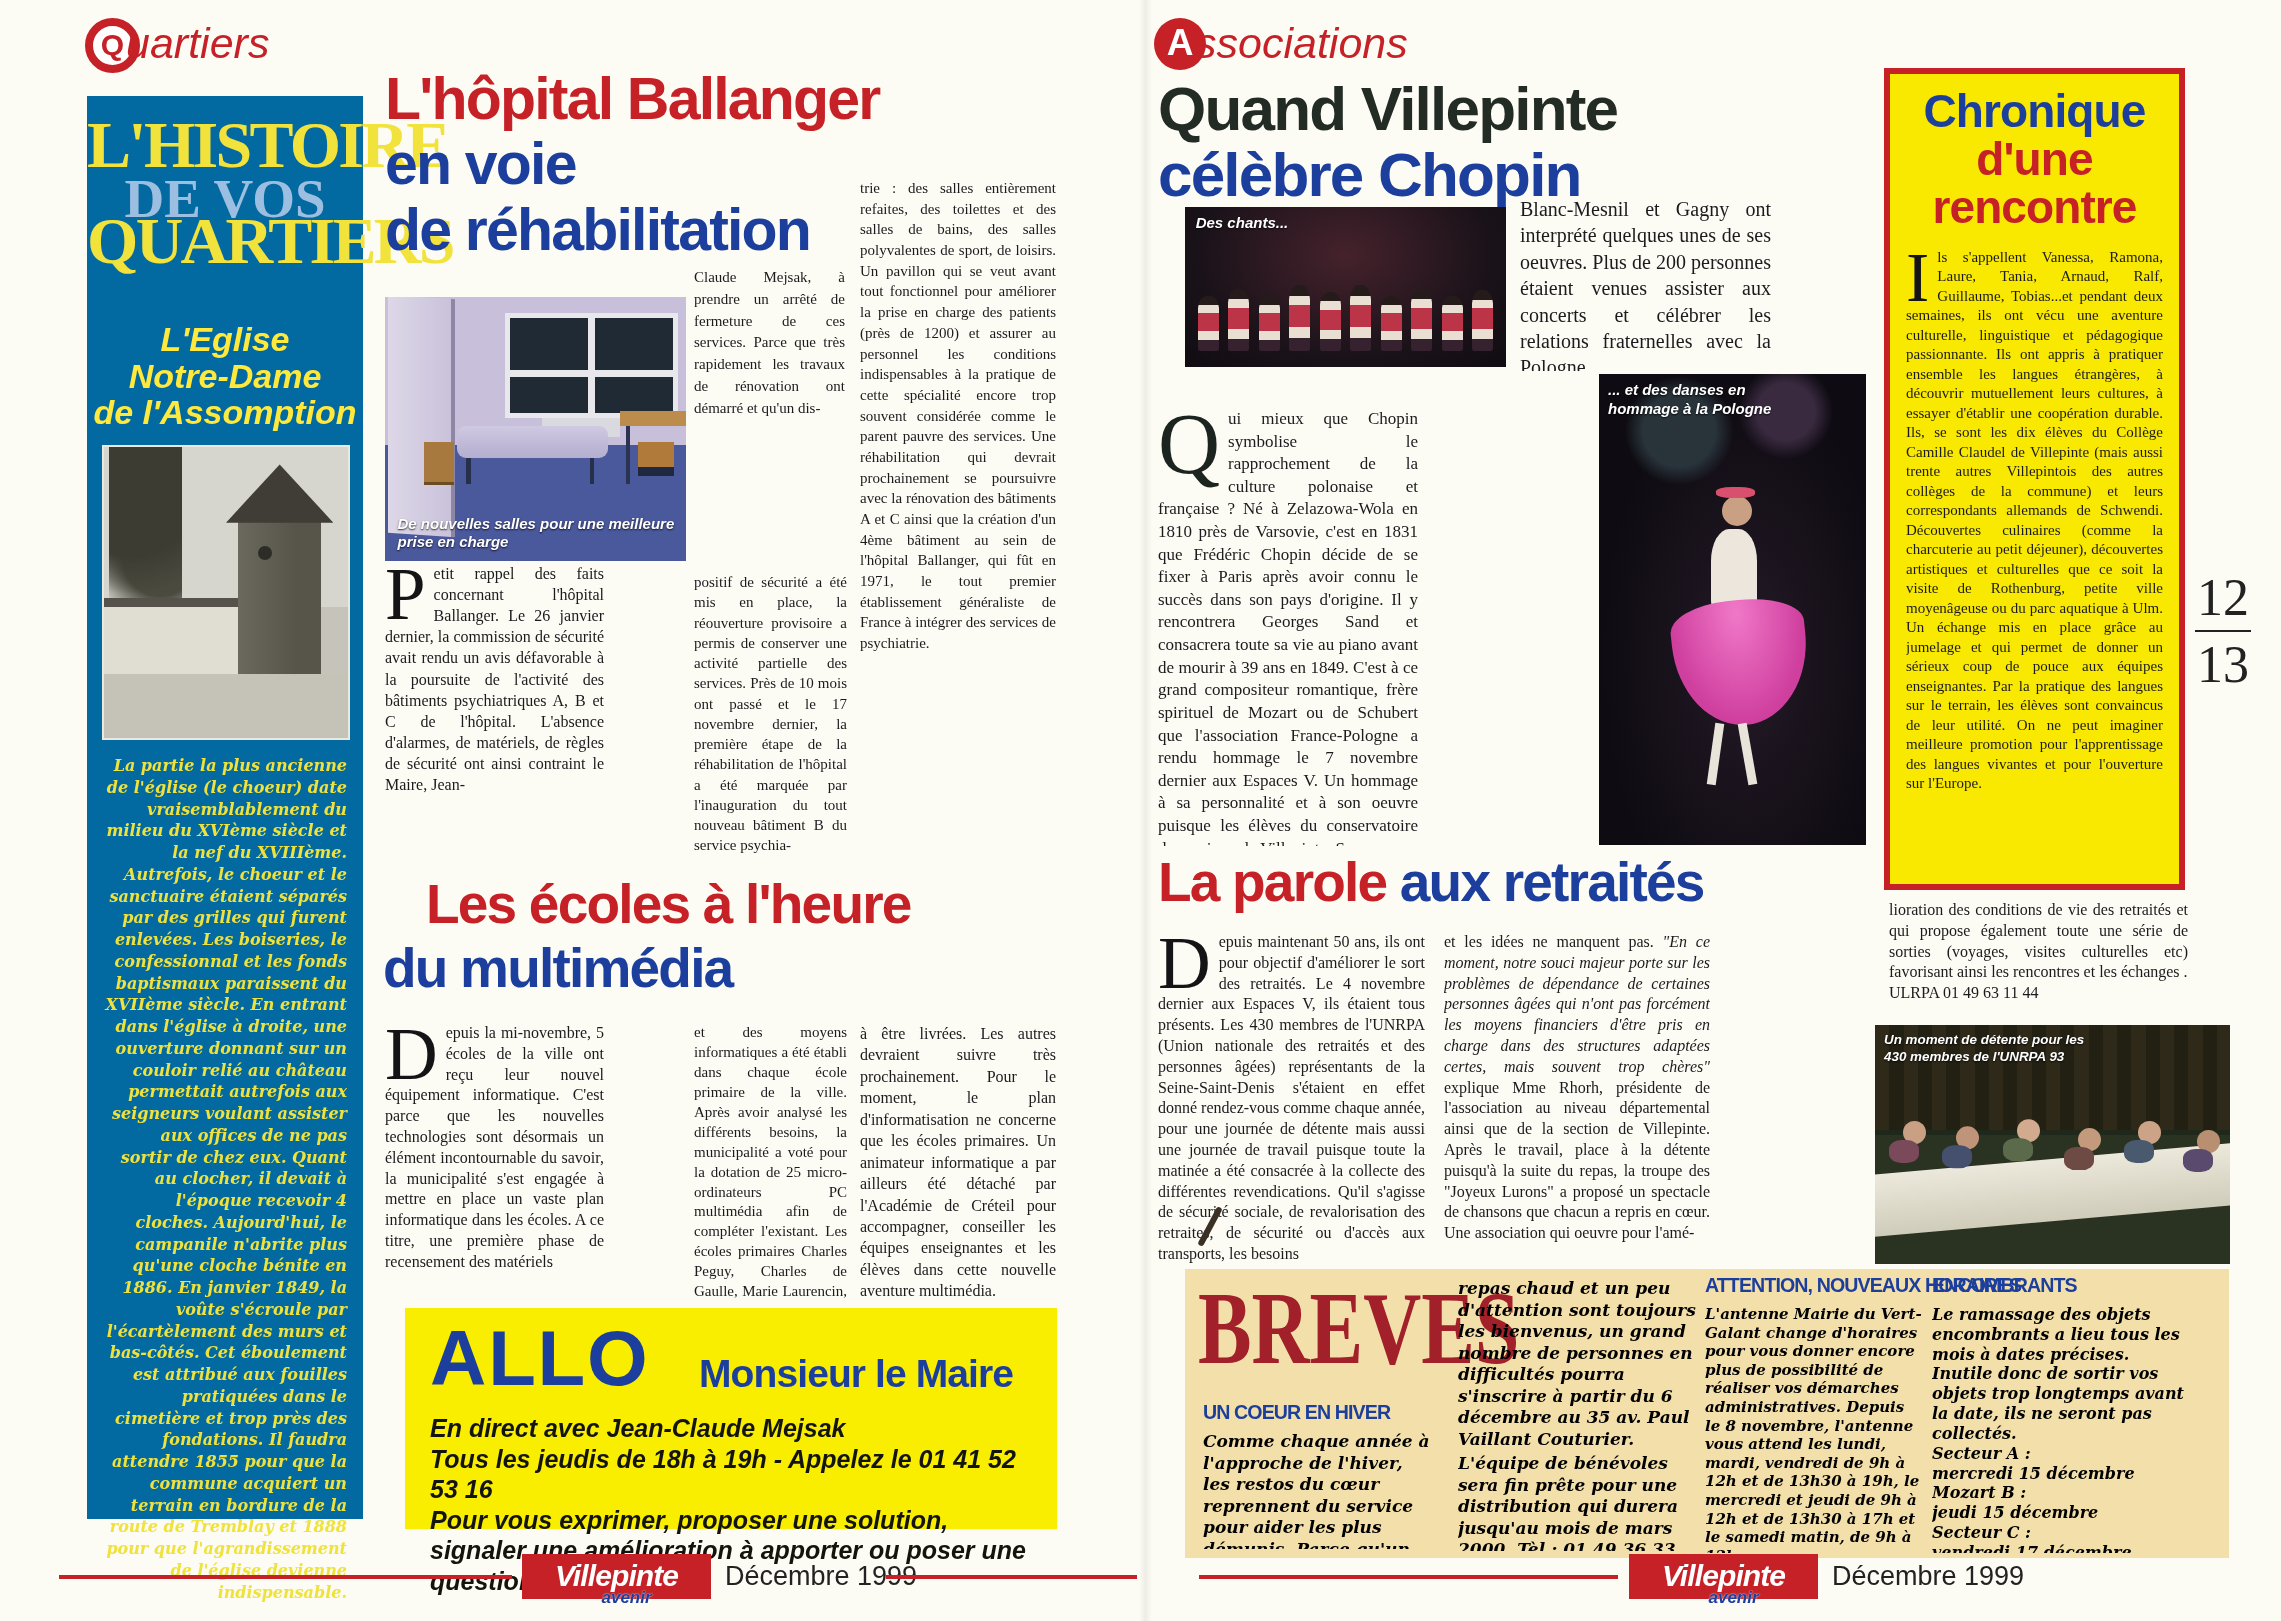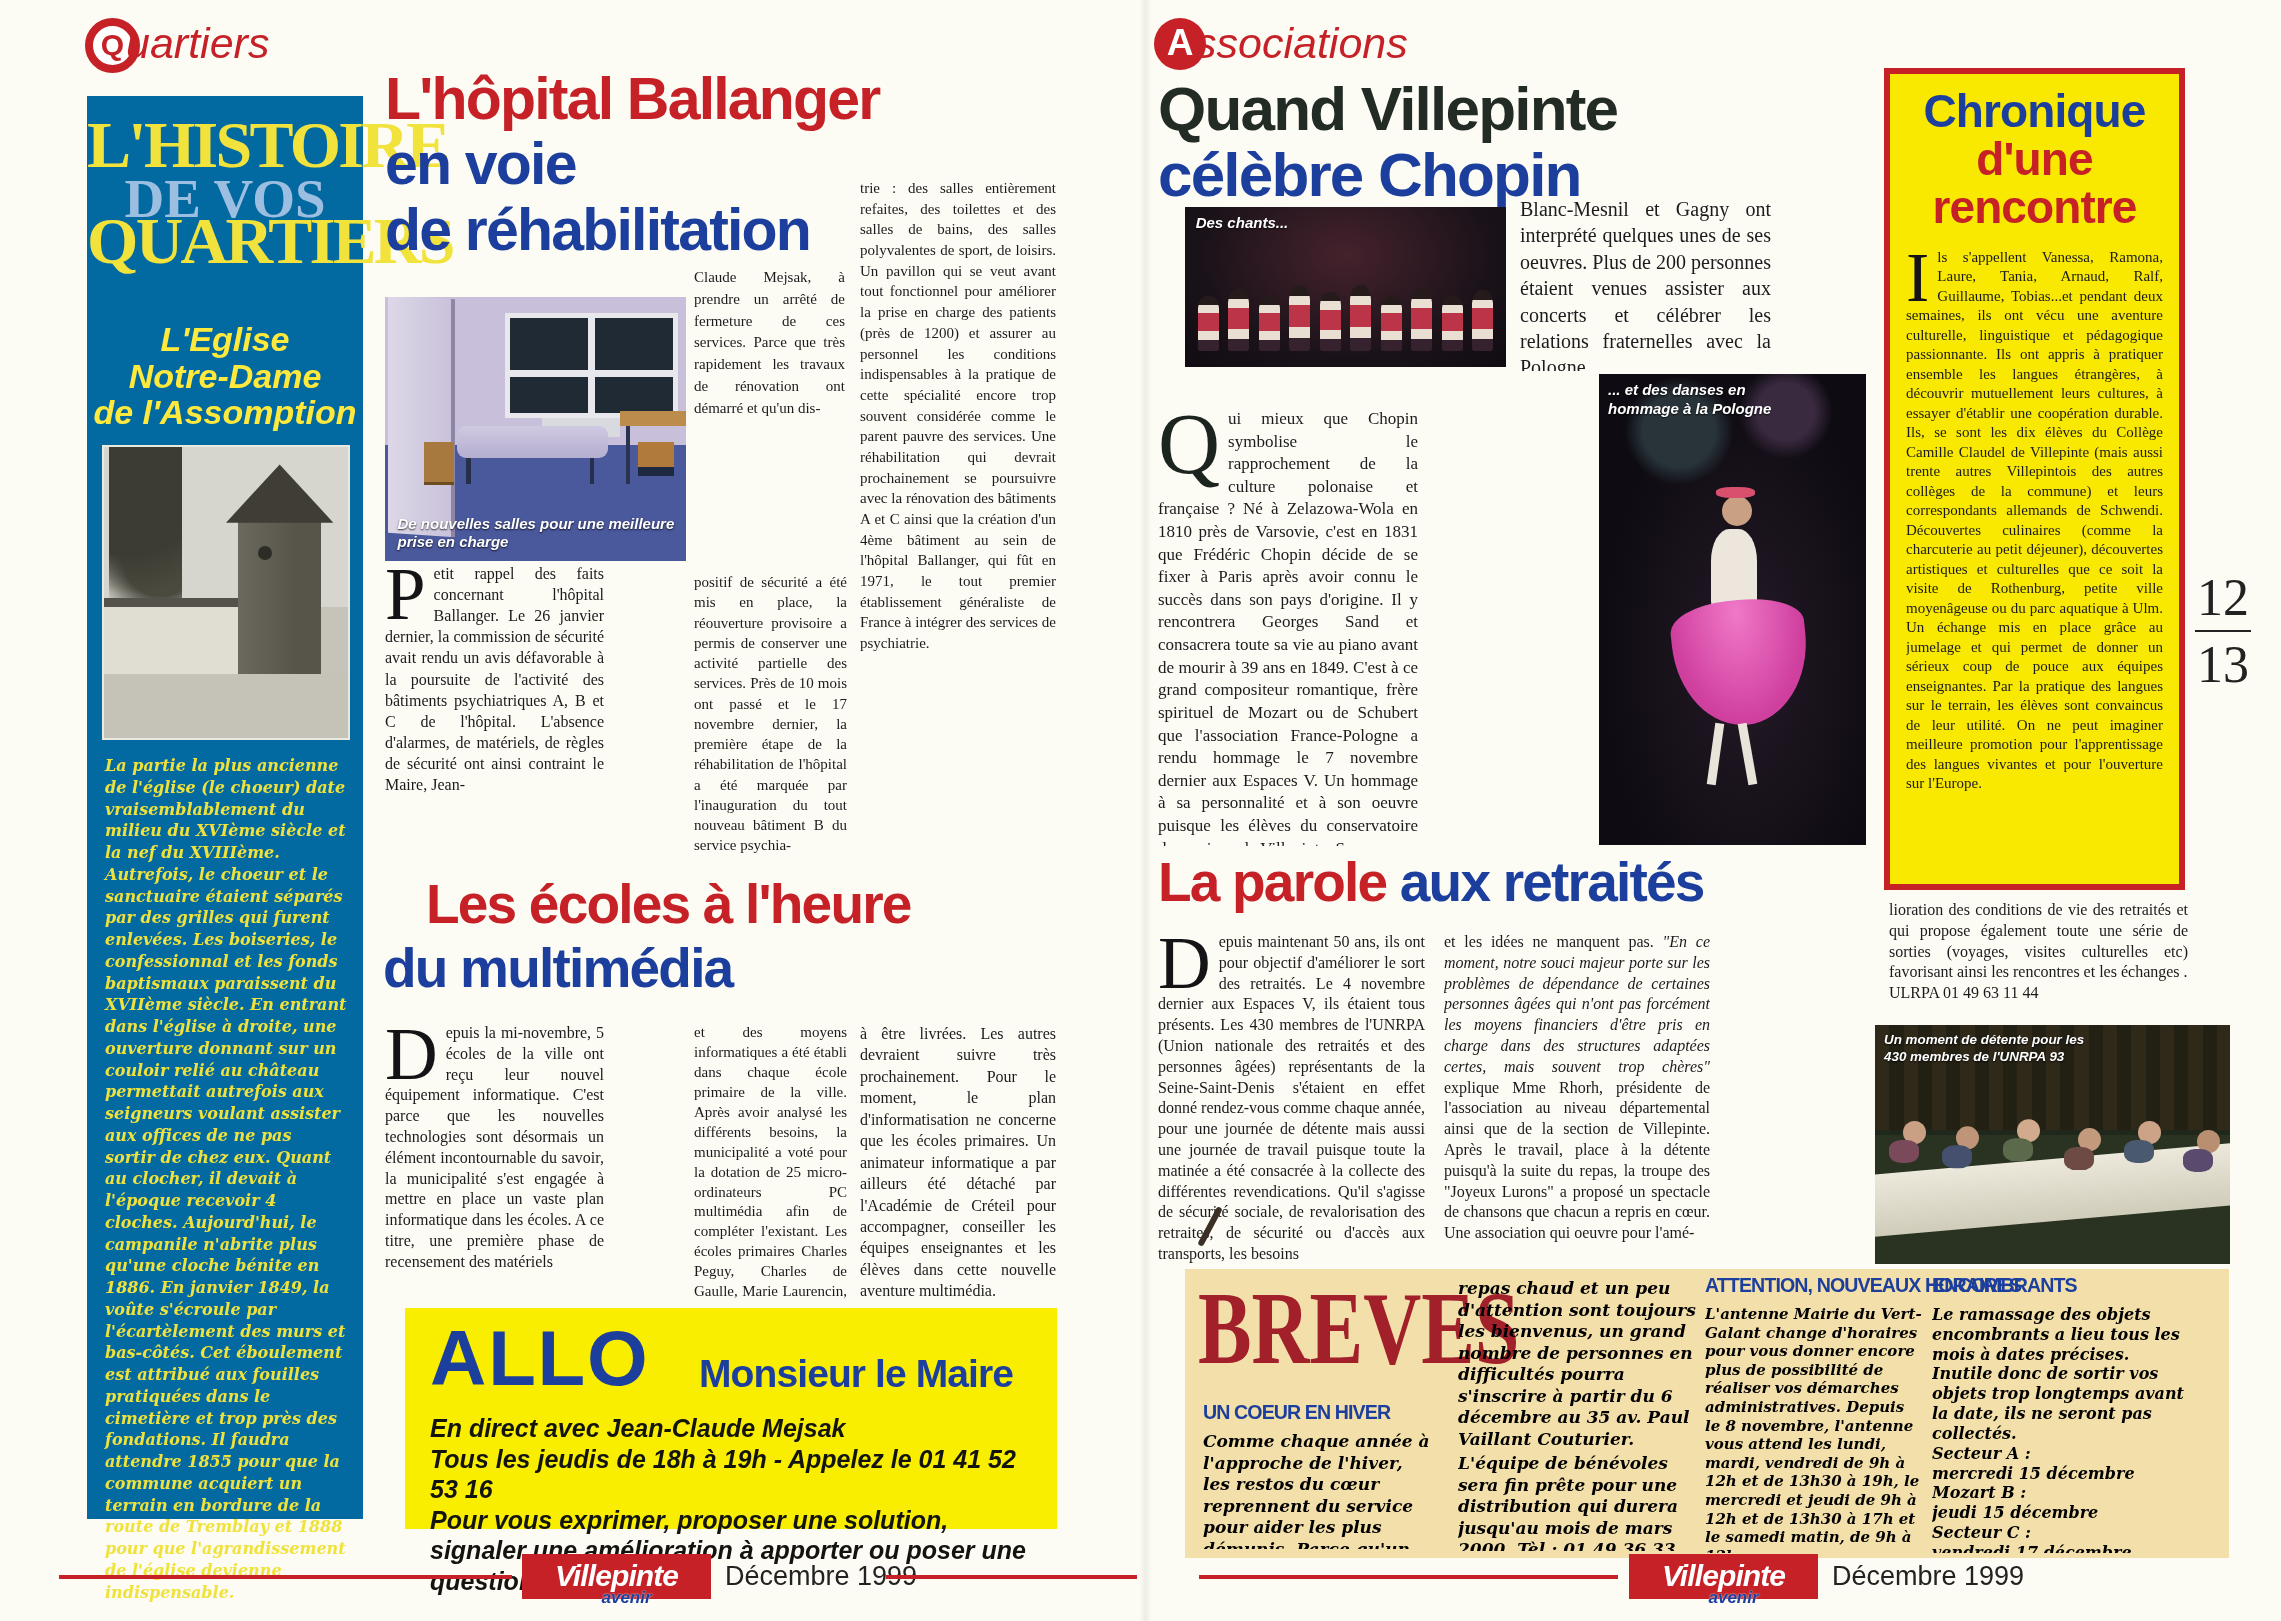--- a/index.html
+++ b/index.html
@@ -22,21 +22,21 @@
   .sec-circle.qring{background:#fff;border:8px solid #c52127;color:#c52127;width:39px;height:39px;line-height:37px;font-size:30px}
   .sec-label{position:absolute;left:41px;top:3.6px;font:italic 43px/1 "Liberation Sans",sans-serif;color:#c52127}
   
   #sidebar{position:absolute;left:87px;top:96px;width:276px;height:1423px;background:#0369a1}
   .sb-title{position:absolute;width:100%;text-align:center;font-family:"Liberation Serif",serif;
       font-weight:bold;color:#f2e23c;font-size:66px;line-height:1;letter-spacing:-2.7px}
   .sb-devos{position:absolute;width:100%;text-align:center;font-family:"Liberation Serif",serif;
       font-weight:bold;color:#a9c6e6;font-size:55px;line-height:1;letter-spacing:0;opacity:.92}
   .sb-sub{position:absolute;width:100%;text-align:center;font:italic bold 34px/1.08 "Liberation Sans",sans-serif;color:#ffe93d}
   .sb-body{position:absolute;left:18px;right:16px;font:italic bold 16px/1.36 "DejaVu Serif",serif;
-      color:#f0e23c;text-align:left}
+      color:#f0e23c;text-align:right}
   
   #allo{position:absolute;left:405px;top:1308px;width:652px;height:221px;background:#f9ee00}
   #chronique{position:absolute;left:1884px;top:68px;width:301px;height:822px;background:#f9e900;border:6.2px solid #c52127;box-sizing:border-box}
   .chron-title{width:100%;text-align:center;font-family:"Liberation Sans",sans-serif;font-weight:bold;font-size:46px;line-height:1.04;letter-spacing:-0.9px}
   
   #breves{position:absolute;left:1185px;top:1269px;width:1044px;height:289px;background:#f3dfa9}
   .brv-h{position:absolute;font:bold 19.6px/1 "Liberation Sans",sans-serif;color:#1c3f9e;letter-spacing:-0.9px;white-space:nowrap}
   .brv-t{position:absolute;font:italic bold 17px/1.27 "DejaVu Serif",serif;color:#000000;overflow:hidden}
   
   .rule{position:absolute;height:3.6px;background:#c52127}

